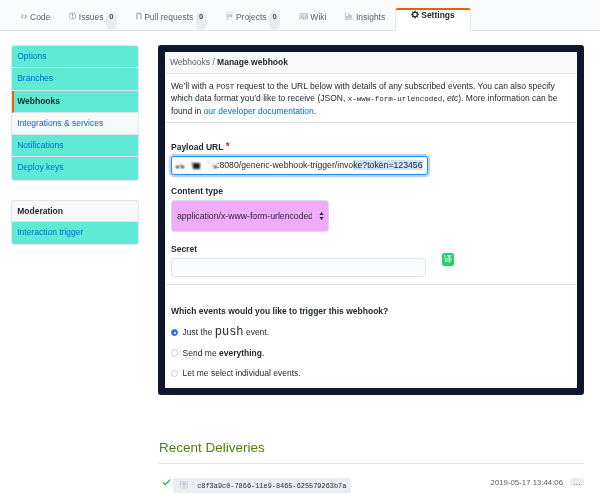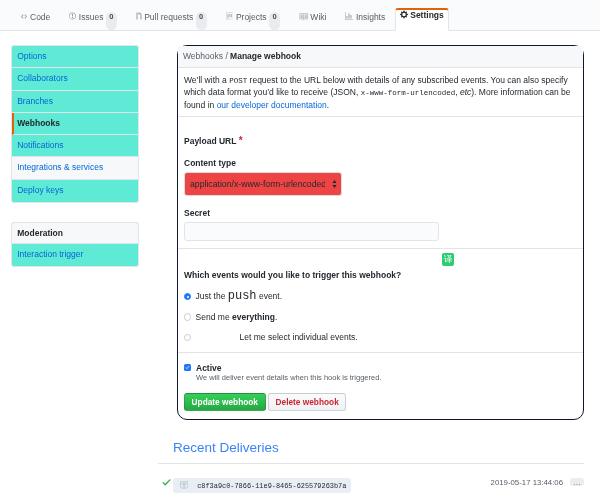--- a/index.html
+++ b/index.html
@@ -14,42 +14,42 @@
 
   
   .nav { position:absolute; left:0; top:0; width:600px; height:31px; background:#fafbfc;
          border-bottom:1px solid #e1e4e8; box-sizing:border-box; }
   .nav-inner { position:absolute; left:10px; bottom:0; display:flex; align-items:flex-end; height:30px; }
   .navitem { position:relative; display:flex; height:18px; padding:0 9.5px;
              color:#586069; font-size:8.5px; white-space:nowrap; box-sizing:border-box; }
   .navitem svg { margin-right:2.5px; fill:#959da5; flex:none; }
   .navitem.sel { background:#fff; border:1px solid #e1e4e8; border-bottom-color:#fff;
                  border-top:2px solid #e36209; border-radius:3px 3px 0 0;
-                 color:#24292e; font-weight:bold; height:23px; margin-bottom:-1px; padding:0 4px; }
+                 color:#24292e; font-weight:bold; height:23px; margin-bottom:-1px; padding:0 15px; }
   .navitem.sel svg { fill:#24292e; }
   .counter { background:#e9ebee; color:#444d56; border-radius:20px; font-size:7.5px;
              padding:0.5px 3.3px; margin-left:2.5px; line-height:8px; font-weight:bold;
              min-width:3.4px; text-align:center; }
 
   
   .sidebar { position:absolute; left:11px; top:45px; width:128px; }
   .menu { border:1px solid #e1e4e8; border-radius:3px; overflow:hidden; background:#5eead4; }
   .menu-item { display:block; border-bottom:1px solid #e1e4e8;
                color:#0366d6; font-size:8.5px; box-sizing:border-box;
                height:22.3px; line-height:21.3px; padding:0 10px 0 5.2px; }
   .menu-item:last-child { border-bottom:none; }
   .menu-item.sel { color:#24292e; font-weight:bold; border-left:2px solid #e36209; padding-left:3.2px; }
   .menu-item.hov { background:#f6f8fa; }
   .menu-head { background:#f6f8fa; font-size:8.5px; font-weight:bold;
                border-bottom:1px solid #e1e4e8; color:#24292e;
                height:21px; line-height:20px; padding:0 5.2px; box-sizing:border-box; }
 
   
   .main { position:absolute; left:158px; top:45px; width:426px; }
-  .box { border:1px solid #0f172a; border-radius:10px; background:#fff; box-sizing:border-box;margin-left:19px; }
+  .box { border:7px solid #0f172a; border-radius:3px; background:#fff; box-sizing:border-box; }
   .box-head { background:#f6f8fa; border-bottom:1px solid #e1e4e8;
               font-size:8.5px; color:#586069; height:22px; line-height:21px; padding:0 5px; box-sizing:border-box; }
   .box-head b { color:#24292e; }
   .box-body { padding:6.5px 6px 4px 6px; }
   .intro { font-size:8.5px; line-height:11.8px; color:#24292e; margin:0; }
   .intro code { font-family:"Liberation Mono", monospace; font-size:7.5px; }
   .intro a { color:#0366d6; }
 
   .flabel { display:block; font-size:8.5px; font-weight:bold; margin-bottom:3px; line-height:11px; }
   .req { color:#cb2431; font-size:10px; }
@@ -57,33 +57,33 @@
   .url-input { box-sizing:border-box; width:257px; height:19px; border:1px solid #2188ff;
                border-radius:3px; padding:0 2px 0 3px; font-size:8.7px; outline:none;
                box-shadow:0 0 0 2.2px rgba(3,102,214,0.28); background:#fff; overflow:hidden;
                white-space:nowrap; display:flex; align-items:center; }
   .url-blur { position:relative; display:inline-block; width:42px; height:13px;
               filter:blur(0.8px); flex:none; }
   .url-blur i { position:absolute; display:block; }
   .sel-text { background:#cde2fb; }
 
   .ctype-wrap { position:relative; display:inline-block; }
-  .ctype { box-sizing:border-box; height:24px; font-size:8.7px; width:158px;
+  .ctype { box-sizing:border-box; height:32px; font-size:8.7px; width:158px;
            font-family:"Liberation Sans", sans-serif; -webkit-appearance:none; appearance:none;
-           border:1px solid #d9dce0; border-radius:3px; background:#ef4444; color:#24292e;
+           border:1px solid #d9dce0; border-radius:3px; background:#f0abfc; color:#24292e;
            padding:0 16px 0 5px; line-height:18px; outline:none; }
   .ctype-arrows { position:absolute; right:5.5px; top:50%; transform:translateY(-50%);
                   width:5px; height:9px; pointer-events:none; }
 
   .secret-input { box-sizing:border-box; width:255px; height:19px; border:1px solid #e1e4e8;
                   border-radius:3px; background:#fafbfc; }
 
   .q { font-size:8.5px; font-weight:bold; margin:0 0 11px 0; line-height:10px; }
   .radio-row { display:flex; align-items:center; margin-bottom:10.5px; font-size:8.5px; line-height:10px; }
-  .radio-row:last-child { margin-bottom:0;gap:44px; }
+  .radio-row:last-child { margin-bottom:0; }
   .radio { width:7.3px; height:7.3px; border-radius:50%; border:1px solid #c8ccd0; background:#fff;
            margin-right:4.3px; box-sizing:border-box; flex:none; }
   .radio.on { background:#2176ff; border-color:#2176ff; position:relative; }
   .radio.on:after { content:""; position:absolute; left:2.2px; top:2.2px; width:1.8px; height:1.8px;
                     border-radius:50%; background:#fff; }
   .radio-row code { font-family:"Liberation Mono", monospace; font-size:12px; }
 
   .section { border-top:1px solid #e1e4e8; padding:10px 6px 9px 6px; }
   .section.fields { padding-top:18px; padding-bottom:7.5px; }
   .section.events { padding-top:21px; padding-bottom:9.6px; }
@@ -98,22 +98,22 @@
   .active-desc { font-size:7.5px; color:#586069; margin:0.5px 0 0 12.1px; line-height:9px; }
 
   .btn-row { margin-top:10.5px; display:flex; }
   .btn-green { font-family:"Liberation Sans", sans-serif; font-size:8.3px; font-weight:bold; color:#fff;
                background:linear-gradient(#34d058,#28a745); border:1px solid rgba(27,31,35,0.18);
                border-radius:3px; padding:0 6.6px; height:18.7px; line-height:17px; cursor:pointer; }
   .btn-danger { font-family:"Liberation Sans", sans-serif; font-size:8.3px; font-weight:bold; color:#cb2431;
                 background:linear-gradient(#fafbfc,#eff3f6); border:1px solid rgba(27,31,35,0.18);
                 border-radius:3px; padding:0 6.5px; height:18.7px; line-height:17px; margin-left:2.5px; cursor:pointer; }
 
-  .deliveries-title { font-size:13.5px; font-weight:normal; color:#3b82f6; margin:0; padding:0;
-                      position:absolute; left:15px; top:395px; }
+  .deliveries-title { font-size:13.5px; font-weight:normal; color:#4d7c0f; margin:0; padding:0;
+                      position:absolute; left:1px; top:395px; }
   .deliveries { position:absolute; left:0px; top:418px; width:426px; border-top:1px solid #e1e4e8; }
   .drow { display:flex; align-items:flex-start; font-size:8.5px; padding:14px 0 0 4.3px; box-sizing:border-box; height:44px; }
   .dcheck { color:#28a745; margin-right:2px; display:inline-flex; }
   .guid { background:#e9edf4; color:#24292e; border-radius:3px; font-family:"Liberation Mono", monospace;
           font-size:6.92px; padding:0 4.6px 0 5.7px; height:15.4px; display:inline-flex; align-items:center; }
   .dtime { margin-left:auto; color:#586069; font-size:7.8px; line-height:9px; }
   .dmenu { background:#eaecef; color:#586069; border-radius:3px; margin-left:7px; padding:0 3px;
            font-size:8px; line-height:9px; height:8px; display:inline-flex; align-items:center; }
 
   .ext-badge { position:absolute; left:441.7px; top:253.4px; width:12.6px; height:12.8px; border-radius:2px;
@@ -170,25 +170,24 @@
             <path d="M14 8.77v-1.6l-1.94-.64-.45-1.09.88-1.84-1.13-1.13-1.81.91-1.09-.45-.69-1.92h-1.6l-.63 1.94-1.11.45-1.84-.88-1.13 1.13.91 1.81-.45 1.09L0 7.23v1.59l1.94.64.45 1.09-.88 1.84 1.13 1.13 1.81-.91 1.09.45.69 1.92h1.59l.63-1.94 1.11-.45 1.84.88 1.13-1.13-.92-1.81.47-1.09L14 8.75v.02zM7 11c-1.66 0-3-1.34-3-3s1.34-3 3-3 3 1.34 3 3-1.34 3-3 3z"></path>
           </svg></span>
         <span>Settings</span>
       </div>
     </div>
 </div>
 
 <div class="sidebar">
   <div class="menu" id="sidemenu">
       <a href="#" class="menu-item">Options</a>
-      <a href="#" class="menu-item">Collaborators</a>
       <a href="#" class="menu-item">Branches</a>
       <a href="#" class="menu-item sel">Webhooks</a>
+      <a href="#" class="menu-item hov">Integrations &amp; services</a>
       <a href="#" class="menu-item">Notifications</a>
-      <a href="#" class="menu-item hov">Integrations &amp; services</a>
       <a href="#" class="menu-item">Deploy keys</a>
     </div>
   <div class="menu" style="margin-top:19px;" id="modmenu">
       <div class="menu-head">Moderation</div>
       <a href="#" class="menu-item">Interaction trigger</a>
     </div>
 </div>
 
 <div class="main">
   <div class="box">
@@ -196,20 +195,40 @@
       <a href="#" style="color:#586069">Webhooks</a><span> / </span><b>Manage webhook</b>
     </div>
     <div class="box-body">
       <p class="intro"><span>We’ll with a </span><code>POST</code><span> request to the URL below with details of any subscribed events. You can also specify which data format you’d like to receive (JSON, </span><code>x-www-form-urlencoded</code><span>, </span><i>etc</i><span>). More information can be found in </span><a href="#">our developer documentation</a><span>.</span></p>
 
     </div>
 
     <div class="section fields">
       <div>
         <span class="flabel"><span>Payload URL</span> <span class="req">*</span></span>
+        <div class="url-input">
+          <span class="url-blur" id="urlblur">
+              <i style="left: 2.1px; top: 2.3px; width: 2.2px; height: 1.8px; background: rgb(213, 214, 217);"></i>
+              <i style="left: 7.2px; top: 2.3px; width: 1.9px; height: 1.8px; background: rgb(233, 234, 235);"></i>
+              <i style="left: 4.5px; top: 4.9px; width: 2.1px; height: 1.8px; background: rgb(155, 159, 165);"></i>
+              <i style="left: 11.1px; top: 4.9px; width: 1.9px; height: 1.8px; background: rgb(226, 227, 229);"></i>
+              <i style="left: 1.3px; top: 6.7px; width: 2.9px; height: 2.8px; background: rgb(4, 6, 10);"></i>
+              <i style="left: 6.2px; top: 6.7px; width: 3px; height: 2.8px; background: rgb(4, 6, 10);"></i>
+              <i style="left: 15.7px; top: 2.3px; width: 2.1px; height: 4.5px; background: rgb(191, 194, 198);"></i>
+              <i style="left: 17.6px; top: 4.4px; width: 7.8px; height: 5.3px; background: rgb(20, 24, 30);"></i>
+              <i style="left: 31.9px; top: 2.5px; width: 2.7px; height: 1.9px; background: rgb(207, 209, 212);"></i>
+              <i style="left: 37.2px; top: 2.5px; width: 1.9px; height: 1.9px; background: rgb(231, 232, 233);"></i>
+              <i style="left: 36.9px; top: 4.7px; width: 2.1px; height: 1.9px; background: rgb(162, 165, 171);"></i>
+              <i style="left: 34.7px; top: 7px; width: 2px; height: 1.9px; background: rgb(220, 221, 224);"></i>
+              <i style="left: 38.9px; top: 7px; width: 2.7px; height: 2.4px; background: rgb(10, 13, 18);"></i>
+              <i style="left: 41.9px; top: 4.6px; width: 1.1px; height: 1px; background: rgb(27, 31, 36);"></i>
+            </span>
+            <span>:8080/generic-webhook-trigger/invo</span>
+            <span class="sel-text">ke?token=123456</span>
+        </div>
       </div>
 
       <div class="fgroup">
         <span class="flabel">Content type</span>
         <span class="ctype-wrap"><select class="ctype" id="ctype"><option>application/x-www-form-urlencoded</option><option>application/json</option></select><span class="ctype-arrows"><svg width="5" height="9" viewBox="0 0 5 9">
                 <path d="M2.5 0.4L4.6 3.4H0.4z" fill="#24292e"></path>
                 <path d="M2.5 8.6L0.4 5.6h4.2z" fill="#24292e"></path>
               </svg></span></span>
       </div>
 
@@ -230,35 +249,20 @@
             <span class="radio"></span>
             <span>Send me <b>everything</b>.</span>
           </div>
           <div class="radio-row">
             <span class="radio"></span>
             <span>Let me select individual events.</span>
           </div>
         </div>
     </div>
 
-    <div class="section active">
-      <div class="active-row">
-        <span class="cbox">
-            <svg width="5" height="5" viewBox="0 0 12 12">
-              <path d="M2.2 6.3L4.6 8.7 9.6 3.2" stroke="#fff" stroke-width="1.8" fill="none" stroke-linecap="round" stroke-linejoin="round"></path>
-            </svg>
-          </span>
-        <span class="active-label">Active</span>
-      </div>
-      <div class="active-desc">We will deliver event details when this hook is triggered.</div>
-      <div class="btn-row">
-        <button class="btn-green">Update webhook</button>
-        <button class="btn-danger">Delete webhook</button>
-      </div>
-    </div>
   </div>
 
   <h3 class="deliveries-title">Recent Deliveries</h3>
   <div class="deliveries" id="deliveries">
       <div class="drow">
         <span class="dcheck">
           <svg width="9" height="9" viewBox="0 0 12 12">
             <path d="M1.5 6.2L4.3 9 10.5 2.4" stroke="#28a745" stroke-width="1.6" fill="none" stroke-linecap="round" stroke-linejoin="round"></path>
           </svg>
         </span>

